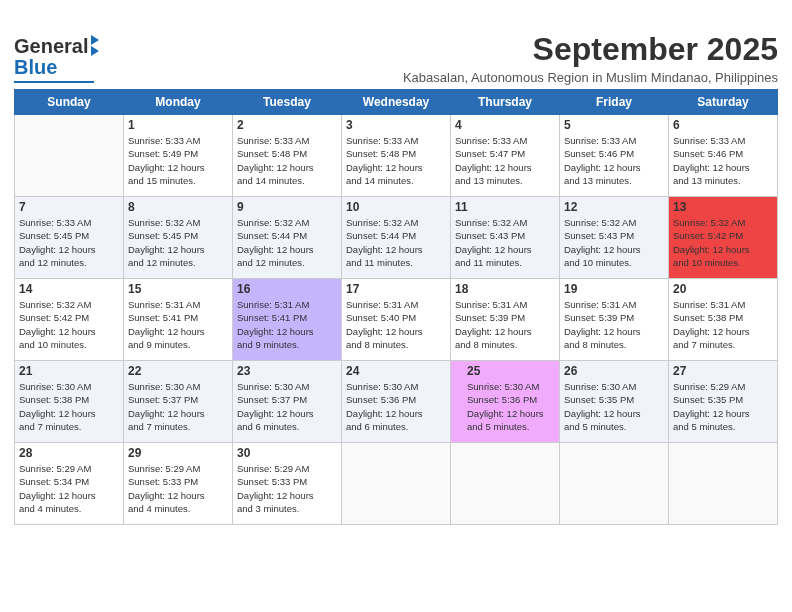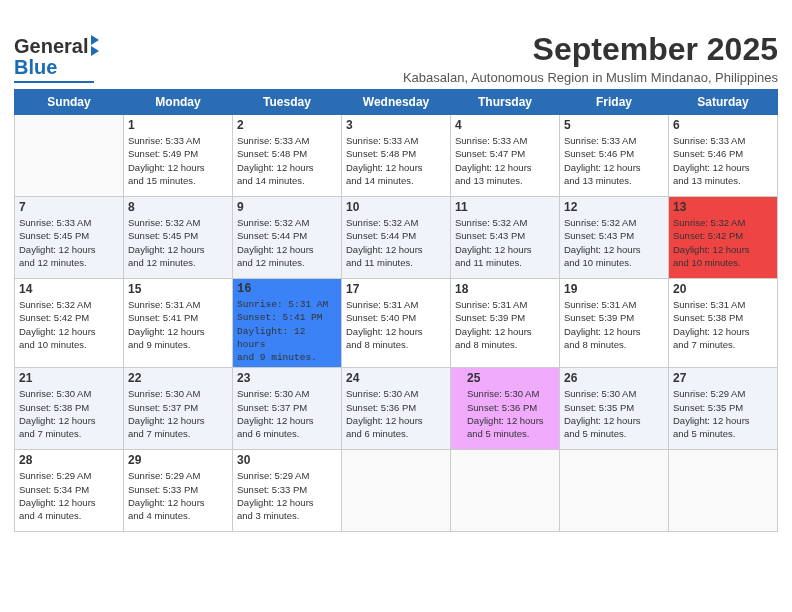--- a/index.html
+++ b/index.html
@@ -227,21 +227,21 @@
 Daylight: 12 hours
 and 10 minutes.</div>
           </td>
           <td style="background: rgb(255, 255, 255);">
             <span class="day-number">15</span>
             <div class="day-info" style="white-space: pre-line;">Sunrise: 5:31 AM
 Sunset: 5:41 PM
 Daylight: 12 hours
 and 9 minutes.</div>
           </td>
-          <td style="background: #3b82f6; font-family: Liberation Mono, monospace;">
+          <td style="background: #c4b5fd;">
             <span class="day-number">16</span>
             <div class="day-info" style="white-space: pre-line;">Sunrise: 5:31 AM
 Sunset: 5:41 PM
 Daylight: 12 hours
 and 9 minutes.</div>
           </td>
           <td style="background: rgb(255, 255, 255);">
             <span class="day-number">17</span>
             <div class="day-info" style="white-space: pre-line;">Sunrise: 5:31 AM
 Sunset: 5:40 PM

